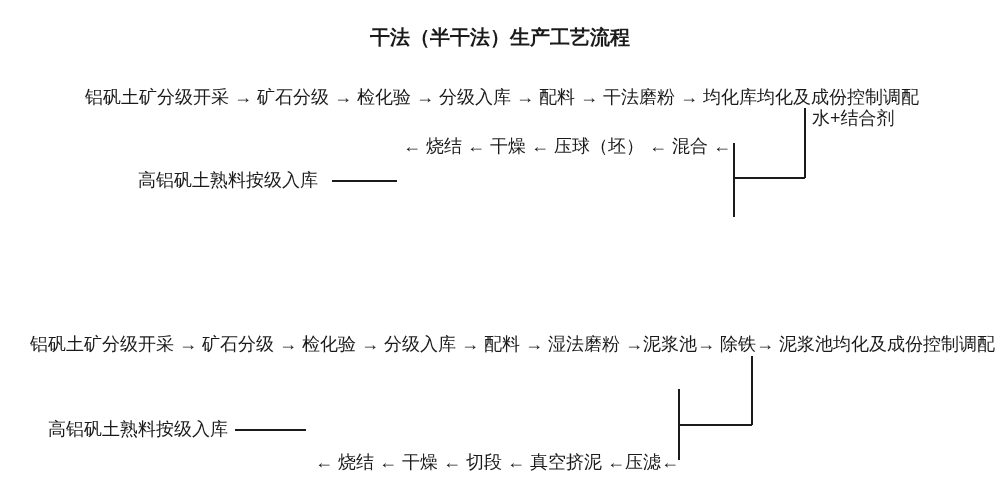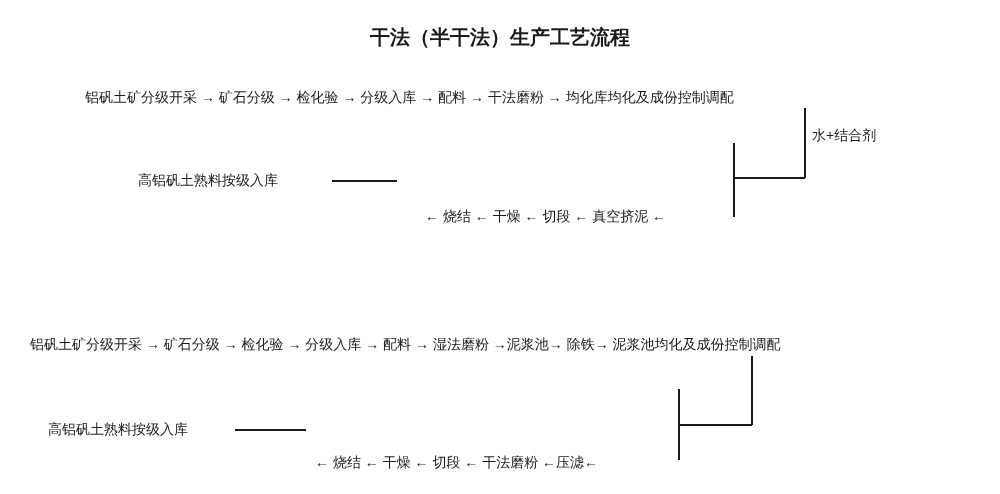--- a/index.html
+++ b/index.html
@@ -12,21 +12,21 @@
     width: 1000px;
     height: 494px;
     background: #ffffff;
     font-family: "Liberation Sans", "DejaVu Sans", sans-serif;
     color: #1a1a1a;
     overflow: hidden;
   }
   .txt {
     position: absolute;
     white-space: pre;
-    font-size: 14px;
+    font-size: 18px;
     line-height: 22px;
   }
   .section-title {
     position: absolute;
     left: 0;
     width: 100%;
     text-align: center;
     font-size: 20px;
     font-weight: bold;
     white-space: pre;
@@ -39,21 +39,21 @@
   .hline {
     position: absolute;
     height: 1.5px;
     background: #1b1b1b;
   }
 
   
   .dry-title        { top: 24px; }
   .dry-main-flow    { left: 85px;  top: 86px; }
   .dry-vline-main   { left: 804px; top: 108px; height: 70px; }
-  .dry-additive     { left: 812px; top: 124px; }
+  .dry-additive     { left: 812px; top: 107px; }
   .dry-mix-flow     { left: 403px; top: 135px; }
   .dry-vline-branch { left: 733px; top: 143px; height: 74px; }
   .dry-hline        { left: 733px; top: 177px; width: 72px; }
   .dry-storage      { left: 138px; top: 169px; }
   .dry-storage-line { left: 332px; top: 180px; width: 65px; }
   .dry-extrude-flow { left: 425px; top: 205px; }
 
   
   .wet-title        { top: 271px; }
   .wet-main-flow    { left: 30px;  top: 333px; }
@@ -71,40 +71,40 @@
 <div class="page">
 
   <div class="section-title dry-title">干法（半干法）生产工艺流程</div>
 
   <div class="txt dry-main-flow">铝矾土矿分级开采 → 矿石分级 → 检化验 → 分级入库 → 配料 → 干法磨粉 → 均化库均化及成份控制调配</div>
 
   <div class="vline dry-vline-main"></div>
 
   <div class="txt dry-additive">水+结合剂</div>
 
+  <div class="txt dry-mix-flow">← 烧结 ← 干燥 ← 压球（坯） ← 混合 ←</div>
 
   <div class="vline dry-vline-branch"></div>
 
   <div class="hline dry-hline"></div>
 
   <div class="txt dry-storage">高铝矾土熟料按级入库</div>
 
   <div class="hline dry-storage-line"></div>
 
-  <div class="txt dry-extrude-flow">← 烧结 ← 干燥 ← 切段 ← 真空挤泥 ←</div>
 
 
   <div class="txt wet-main-flow">铝矾土矿分级开采 → 矿石分级 → 检化验 → 分级入库 → 配料 → 湿法磨粉 →泥浆池→ 除铁→ 泥浆池均化及成份控制调配</div>
 
   <div class="vline wet-vline-main"></div>
 
 
   <div class="vline wet-vline-branch"></div>
 
   <div class="hline wet-hline"></div>
 
   <div class="txt wet-storage">高铝矾土熟料按级入库</div>
 
   <div class="hline wet-storage-line"></div>
 
-  <div class="txt wet-extrude-flow">← 烧结 ← 干燥 ← 切段 ← 干法磨粉 ←压滤←</div>
+  <div class="txt wet-extrude-flow">← 烧结 ← 干燥 ← 切段 ← 真空挤泥 ←压滤←</div>
 
 </div>
 
 </body></html>

